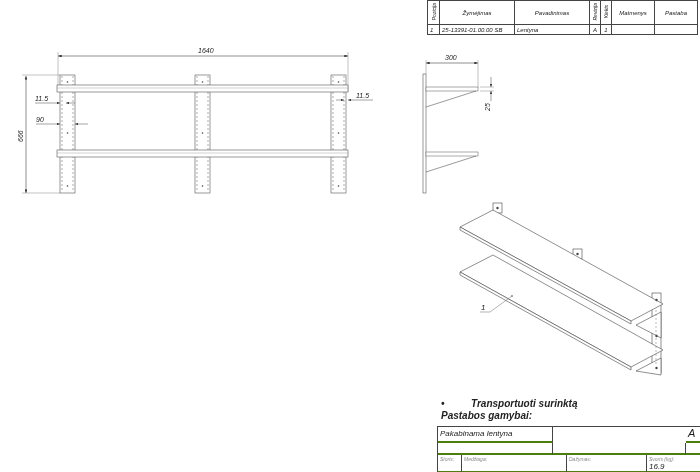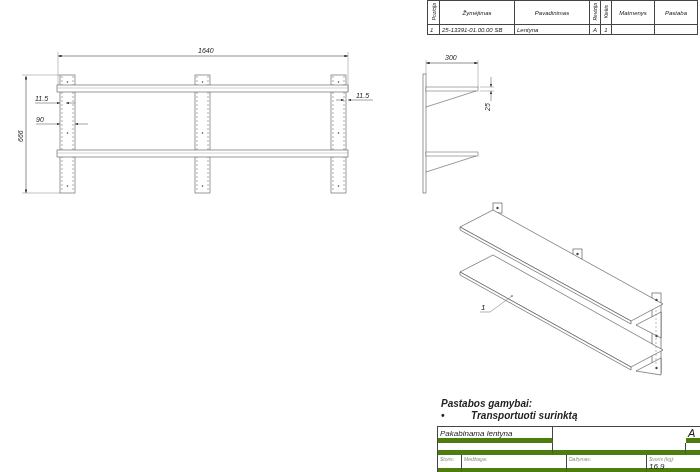--- a/index.html
+++ b/index.html
@@ -9,21 +9,21 @@
   
   .ptable{position:absolute;left:427px;top:0;border-collapse:collapse;font-size:6px;font-style:italic;}
   .ptable td{border:1px solid #444;padding:0 2px;height:9px;white-space:nowrap;}
   .ptable .hdr td{height:23px;text-align:center;}
   .vert{writing-mode:vertical-rl;transform:rotate(180deg);font-size:5px;}
   
   .notes{position:absolute;left:441px;top:398px;font-weight:bold;font-style:italic;font-size:10px;line-height:12px;}
   .notes .bullet{display:inline-block;width:30px;}
   
   .tb{position:absolute;left:437px;top:426px;width:263px;height:46px;border-top:1px solid #444;border-left:1px solid #444;font-style:italic;}
-  .tb .cell{position:absolute;border-right:1px solid #444;border-bottom:5px solid #4d7c0f;box-sizing:border-box;}
+  .tb .cell{position:absolute;border-right:1px solid #444;border-bottom:2px solid #4d7c0f;box-sizing:border-box;}
   .tb .big{font-size:8px;padding:2px 2px;}
   .tb .small{font-size:5px;color:#888;padding:1px 2px;}
   .tb .val{font-size:8px;color:#222;}
 </style>
 </head>
 <body>
 
 <table class="ptable">
   <tbody>
       <tr class="hdr">
@@ -162,22 +162,22 @@
     <circle cx="72" cy="106" r="0.8"></circle>
   </g>
   <line x1="216" y1="120" x2="216" y2="175" stroke="#777" stroke-width="0.5" stroke-dasharray="2,2"></line>
 
   <line x1="72" y1="106" x2="50" y2="122" stroke="#666" stroke-width="0.5"></line>
   <line x1="50" y1="122" x2="40" y2="122" stroke="#666" stroke-width="0.5"></line>
   <text x="41" y="120" font-size="8" fill="#222">1</text>
 </svg>
 
 <div class="notes">
+  <div><span class="bullet">•</span><span>Transportuoti surinktą</span></div>
   <div>Pastabos gamybai:</div>
-  <div><span class="bullet">•</span><span>Transportuoti surinktą</span></div>
 </div>
 
 <div class="tb">
   <div class="cell big" style="left:0;top:0;width:115px;height:16px;">Pakabinama lentyna</div>
   <div class="cell" style="left:248px;top:0;width:15px;height:16px;font-size:11px;padding-left:2px;">A</div>
   <div class="cell" style="left:0;top:16px;width:115px;height:12px;"></div>
   <div class="cell" style="left:115px;top:16px;width:133px;height:12px;"></div>
   <div class="cell" style="left:248px;top:16px;width:15px;height:12px;"></div>
   <div class="cell small" style="left:0;top:28px;width:24px;height:18px;">Storis:</div>
   <div class="cell small" style="left:24px;top:28px;width:105px;height:18px;">Medžiaga:</div>

